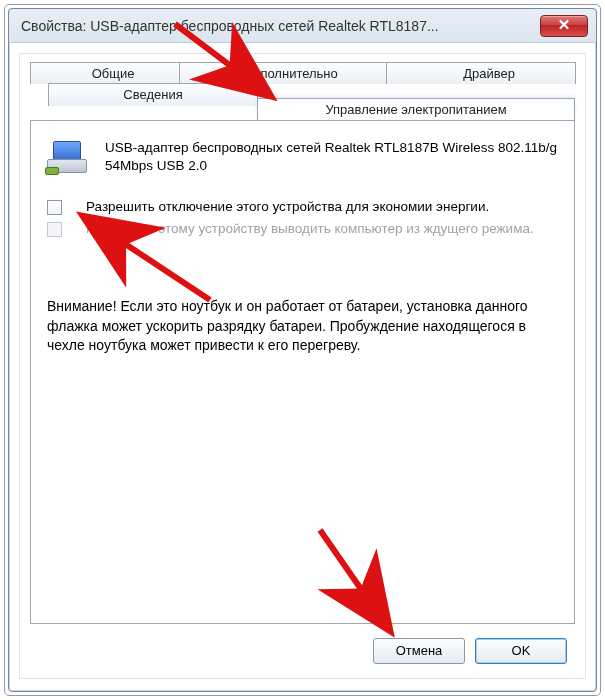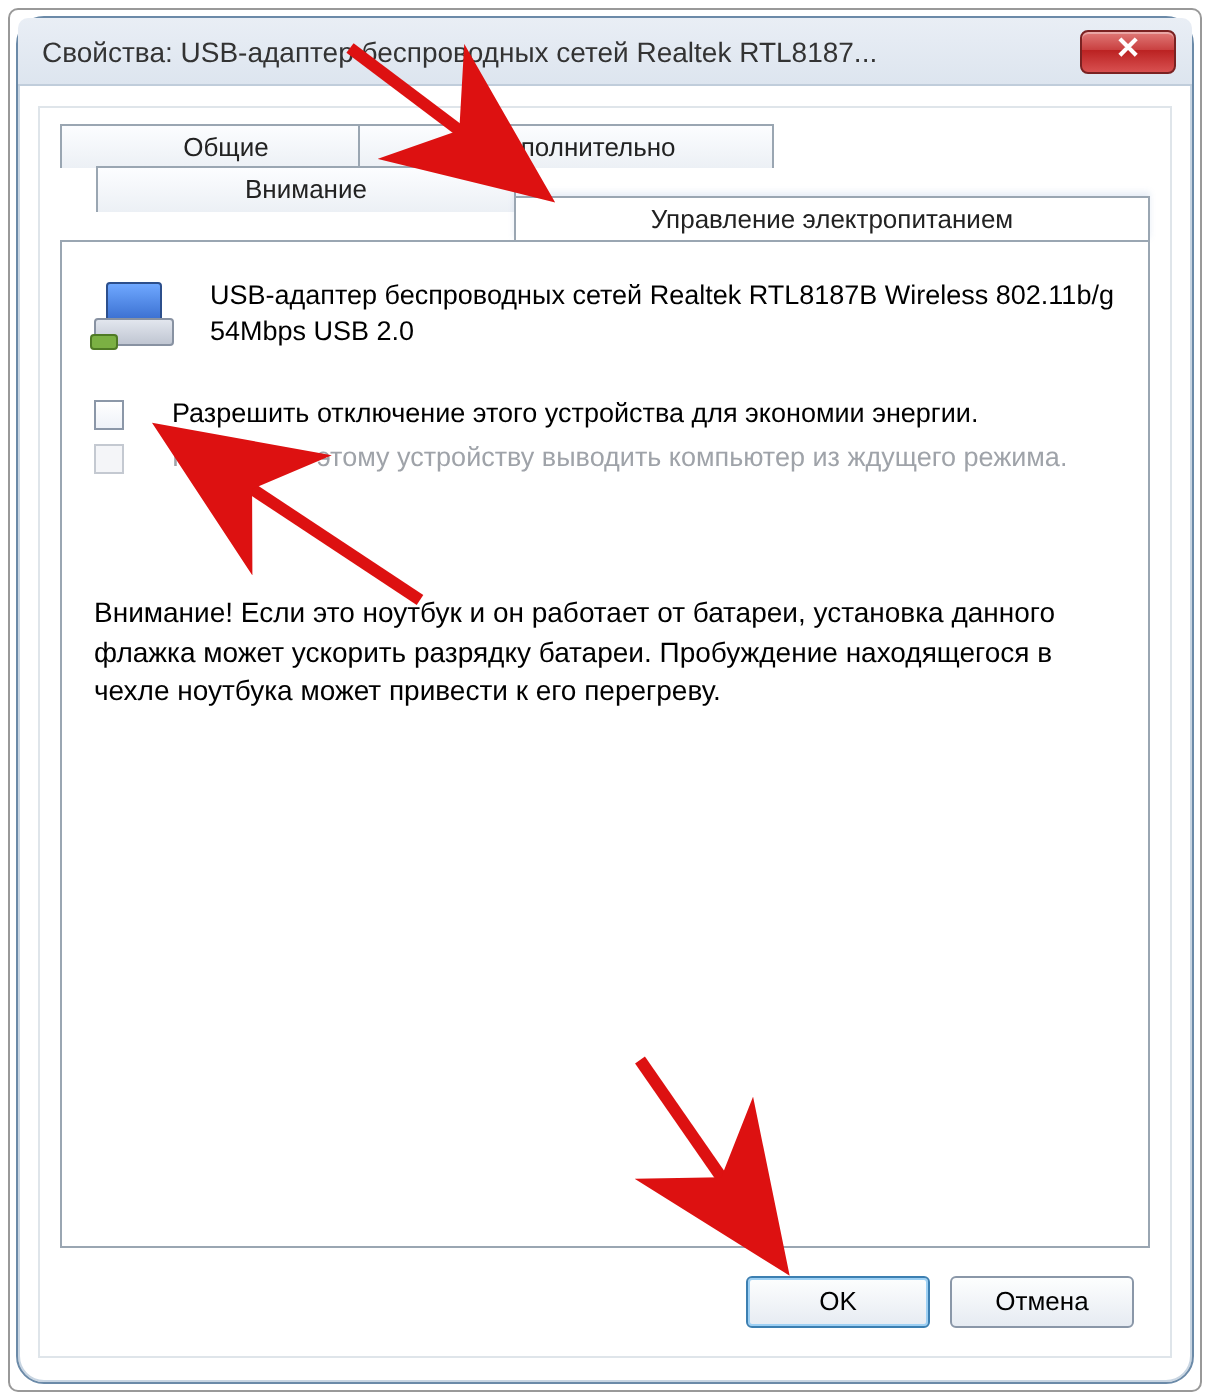--- a/index.html
+++ b/index.html
@@ -24,21 +24,21 @@
     border-radius: 5px;
     overflow: hidden;
   }
   .window {
     position: absolute;
     left: 8px;
     top: 8px;
     width: 589px;
     height: 684px;
     border: 1px solid #6b8aa8;
-    border-radius: 14px;
+    border-radius: 4px;
     background: #fff;
     box-shadow: 0 0 0 1px #c8d5e2 inset;
   }
   .titlebar {
     height: 34px;
     background: linear-gradient(#e9eef5, #dde5ef);
     border-top-left-radius: 5px;
     border-top-right-radius: 5px;
     display: flex;
     align-items: center;
@@ -213,23 +213,24 @@
     <div class="close-btn">
       <span>✕</span>
     </div>
   </div>
 
   <div class="client">
     <div class="tabstrip">
       <div class="tabrow top">
         <div class="tab">Общие</div>
         <div class="tab">Дополнительно</div>
+        <div class="tab">Драйвер</div>
       </div>
       <div class="tabrow bottom">
-        <div class="tab">Внимание</div>
+        <div class="tab">Сведения</div>
         <div class="tab active">Управление электропитанием</div>
       </div>
     </div>
 
     <div class="tabpage">
       <div class="device-row">
         <div class="device-icon">
           <div class="screen"></div>
             <div class="base"></div>
             <div class="plug"></div>
@@ -243,22 +244,22 @@
       </div>
       <div class="check-row disabled">
         <div class="chk"></div>
         <div>Разрешить этому устройству выводить компьютер из ждущего режима.</div>
       </div>
 
       <div class="warning">Внимание! Если это ноутбук и он работает от батареи, установка данного флажка может ускорить разрядку батареи. Пробуждение находящегося в чехле ноутбука может привести к его перегреву.</div>
     </div>
 
     <div class="btnbar">
+      <div class="wbtn">Отмена</div>
       <div class="wbtn default">OK</div>
-      <div class="wbtn">Отмена</div>
     </div>
   </div>
 </div>
 
 <svg class="arrow" style="left:0;top:0;width:605px;height:700px;position:absolute">
   <defs>
     <marker id="ah" markerWidth="14" markerHeight="12" refX="12" refY="6" orient="auto">
       <path d="M0,0 L14,6 L0,12 L4,6 Z" fill="#d11"></path>
     </marker>
   </defs>

